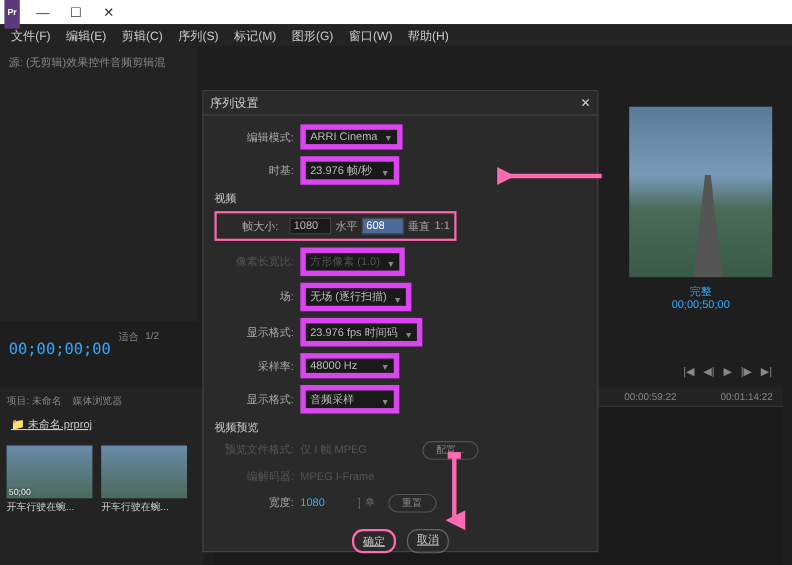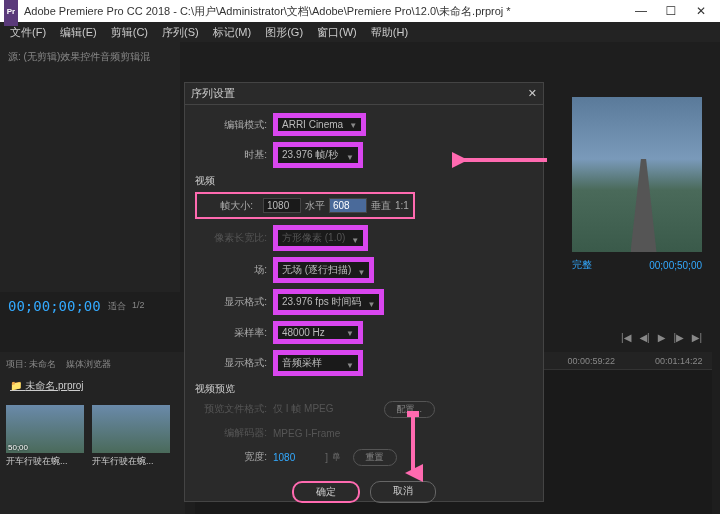--- a/index.html
+++ b/index.html
@@ -17,25 +17,25 @@
 .workspace { position: relative; height: 472px; background: #1e1e1e; }
 
 .panel-row { display: flex; height: 250px; }
 .panel-left { width: 180px; background: #232323; padding: 8px; }
 .panel-left .tabs { display: flex; color: #888; font-size: 10px; margin-bottom: 8px; }
 .panel-right { flex: 1; position: relative; }
 
 .video-preview { position: absolute; right: 18px; top: 55px; width: 130px; height: 180px; }
 .video-preview .img { width: 130px; height: 155px; background: linear-gradient(to bottom, #5a7a9a 0%, #7a9aba 40%, #4a6a5a 60%, #3a5a4a 100%); position: relative; }
 .video-preview .img::after { content: ""; position: absolute; bottom: 0; left: 45%; width: 20%; height: 60%; background: #555; clip-path: polygon(40% 0, 60% 0, 100% 100%, 0 100%); }
-.video-preview .controls { display: flex; justify-content: space-between; align-items: center; margin-top: 6px; color: #3af; font-size: 10px; }
+.video-preview .controls { display: flex; justify-content: space-between; align-items: center; margin-top: 6px; color: #3af; font-size: 10px; flex-direction: column; }
 .transport { position: absolute; right: 18px; top: 290px; display: flex; gap: 8px; color: #888; }
 .transport span { font-size: 10px; }
 
-.timecode { position: absolute; left: 8px; top: 256px; color: #3af; font-size: 14px; font-family: monospace; }
+.timecode { position: absolute; left: 8px; top: 268px; color: #3af; font-size: 14px; font-family: monospace; }
 .playback-btns { position: absolute; left: 108px; top: 258px; display: flex; gap: 6px; color: #888; font-size: 9px; }
 
 .project-panel { position: absolute; left: 0; top: 310px; width: 185px; height: 180px; background: #232323; padding: 6px; }
 .project-panel .tabs { display: flex; gap: 10px; color: #888; font-size: 9px; margin-bottom: 4px; }
 .project-panel .folder { color: #ccc; font-size: 10px; padding: 4px; text-decoration: underline; }
 .project-panel .thumbs { display: flex; gap: 8px; margin-top: 8px; }
 .thumb { width: 78px; }
 .thumb .pic { width: 78px; height: 48px; background: linear-gradient(to bottom, #6a8aaa, #4a6a5a); position: relative; }
 .thumb .pic .tc { position: absolute; bottom: 1px; left: 2px; font-size: 8px; color: #fff; text-shadow: 0 0 2px #000; }
 .thumb .name { font-size: 9px; color: #ccc; margin-top: 2px; white-space: nowrap; overflow: hidden; }
@@ -55,34 +55,33 @@
 .row .label-dim { width: 78px; text-align: right; padding-right: 6px; color: #555; font-size: 10px; }
 .row .val { color: #bbb; }
 .select { background: #1a1a1a; border: 5px solid #d946ef; padding: 1px 4px; min-width: 90px; display: inline-flex; align-items: flex-end; justify-content: space-between; gap: 6px; color: #bbb; }
 .select .chev { color: #888; font-size: 8px; }
 .input { background: #1a1a1a; border: 1px solid #444; padding: 1px 3px; width: 38px; color: #bbb; text-align: left; }
 .input.sel { background: #4a6a9a; color: #fff; }
 .section { color: #ccc; margin: 6px 0 4px 0; font-size: 10px; }
 .highlight-box { border: 2px solid #ff6ab0; padding: 4px; display: inline-flex; align-items: center; gap: 4px; }
 .dim { color: #555; }
 .dialog-footer { display: flex; justify-content: center; gap: 10px; padding: 6px; }
-.btn { border: 1px solid #666; border-radius: 10px; padding: 2px 22px; color: #ccc; background: transparent; font-size: 10px; }
+.btn { border: 1px solid #666; border-radius: 10px; padding: 2px 8px; color: #ccc; background: transparent; font-size: 10px; text-decoration: underline; }
 .btn.hl { border: 2px solid #ff6ab0; }
 .reset-btn { border: 1px solid #555; border-radius: 9px; padding: 1px 12px; color: #888; font-size: 9px; }
 
 
 .arrow1 { position: absolute; left: 452px; top: 108px; z-index: 20; }
 .arrow2 { position: absolute; left: 403px; top: 369px; z-index: 20; }
 </style>
 </head>
 <body>
 
 <div class="titlebar">
   <div class="icon">Pr</div>
-  <div class="title">Adobe Premiere Pro CC 2018 - C:\用户\Administrator\文档\Adobe\Premiere Pro\12.0\未命名.prproj *</div>
   <div class="winbtns">
     <div class="winbtn">—</div>
     <div class="winbtn">☐</div>
     <div class="winbtn">✕</div>
   </div>
 </div>
 
 <div class="menubar">
   <span>文件(F)</span>
   <span>编辑(E)</span>

